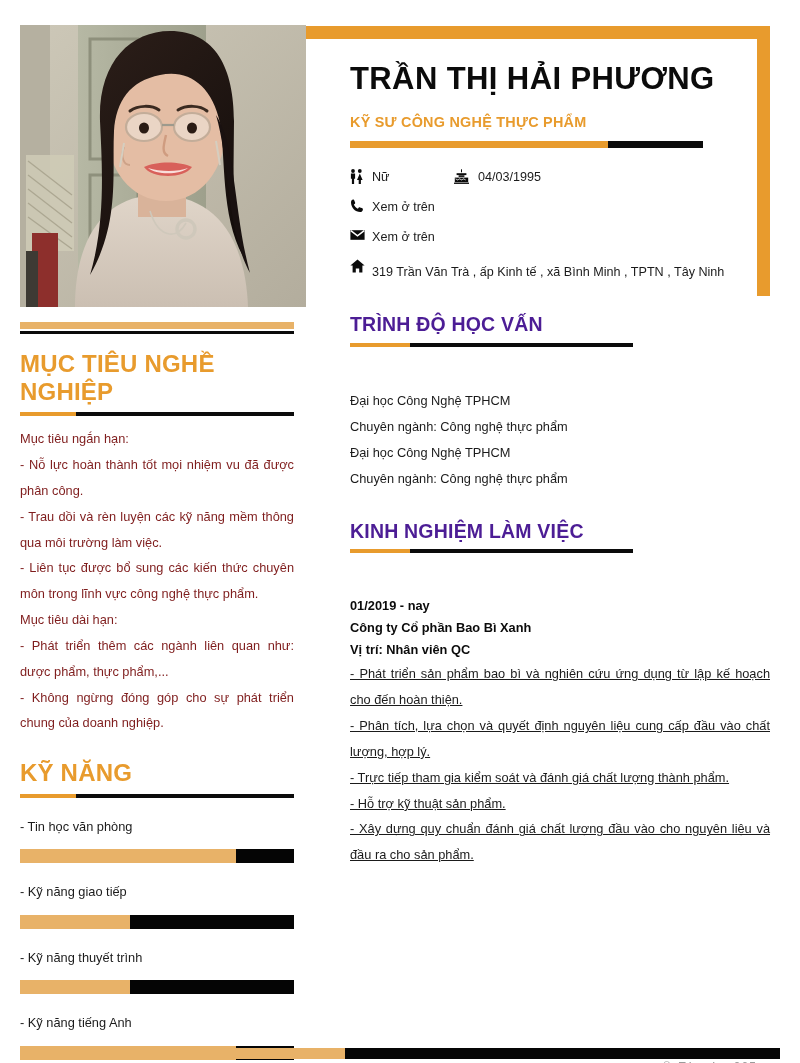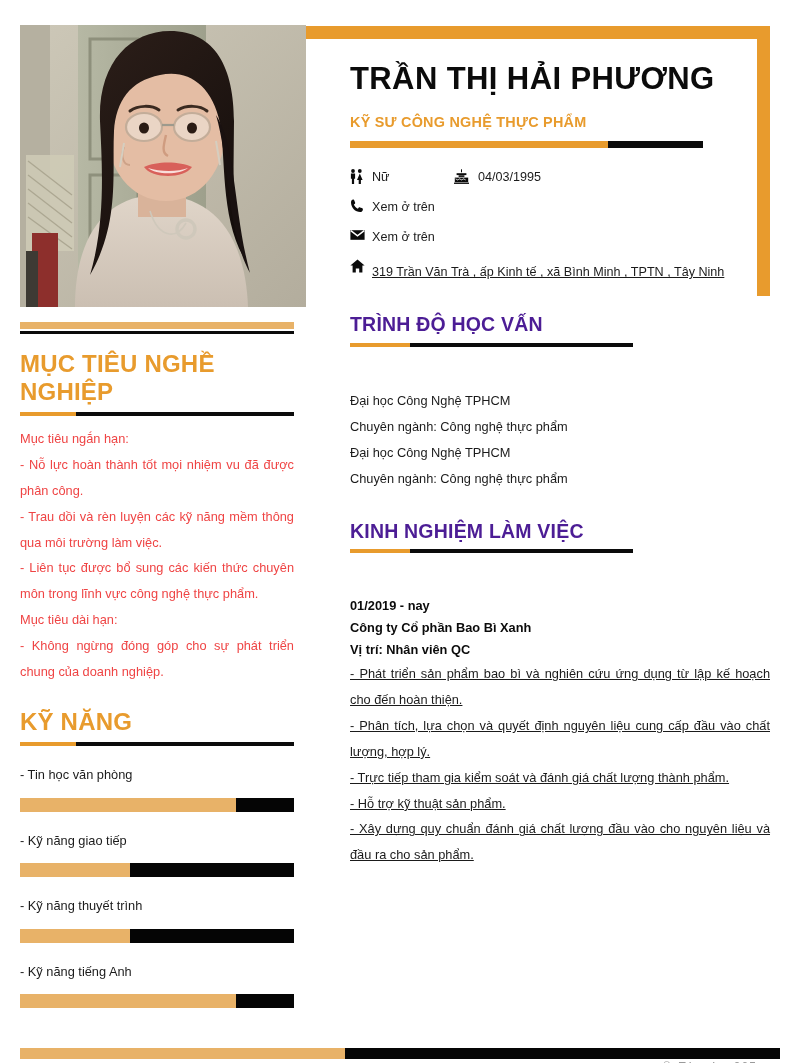--- a/index.html
+++ b/index.html
@@ -74,21 +74,21 @@
     content: "";
     position: absolute;
     left: 0; top: 0;
     width: 56px; height: 4px;
     background: #E89B2D;
   }
   .sec-underline.w274 { width: 274px; }
 
   .body-text {
     font-size: 12.8px;
-    color: #ef4444;
+    color: #7f1d1d;
     line-height: 2.02;
     margin-top: 10px;
   }
   .body-text p { text-align: justify; }
   .body-text p.nojustify { text-align: left; }
 
   
   .skills { margin-top: 23px; }
   .skill-label {
     font-size: 12.8px;
@@ -161,21 +161,21 @@
     min-width: 22px;
     display: flex;
     align-items: flex-start;
     justify-content: flex-start;
     padding-top: 1px;
   }
   .c-icon svg { display: block; }
   .c-val { line-height: 1.52; }
   .c-row.pair .c-val.gender { width: 82px; }
   .c-row.pair .c-icon.cake { width: 24px; min-width: 24px; }
-  .c-val.address { max-width: 360px; line-height: 2.3; text-decoration: underline; }
+  .c-val.address { max-width: 360px; line-height: 2.3; }
 
   .sec-head-r {
     font-size: 19.5px;
     font-weight: bold;
     color: #4c1d95;
     letter-spacing: 0.2px;
     line-height: 1.15;
   }
   .sec-underline-r {
     position: relative;
@@ -314,20 +314,21 @@
 
   <div>
     <div class="sec-head">MỤC TIÊU NGHỀ NGHIỆP</div>
     <div class="sec-underline w274"></div>
     <div class="body-text">
       <p class="nojustify">Mục tiêu ngắn hạn:</p>
       <p>- Nỗ lực hoàn thành tốt mọi nhiệm vu đã được phân công.</p>
       <p>- Trau dồi và rèn luyện các kỹ năng mềm thông qua môi trường làm việc.</p>
       <p>- Liên tục được bổ sung các kiến thức chuyên môn trong lĩnh vực công nghệ thực phẩm.</p>
       <p class="nojustify">Mục tiêu dài hạn:</p>
+      <p>- Phát triển thêm các ngành liên quan như: dược phẩm, thực phẩm,...</p>
       <p>- Không ngừng đóng góp cho sự phát triển chung của doanh nghiệp.</p>
     </div>
   </div>
 
   <div class="skills">
     <div class="sec-head">KỸ NĂNG</div>
     <div class="sec-underline w274"></div>
 
     <div>
       <div class="skill-label">- Tin học văn phòng</div>

